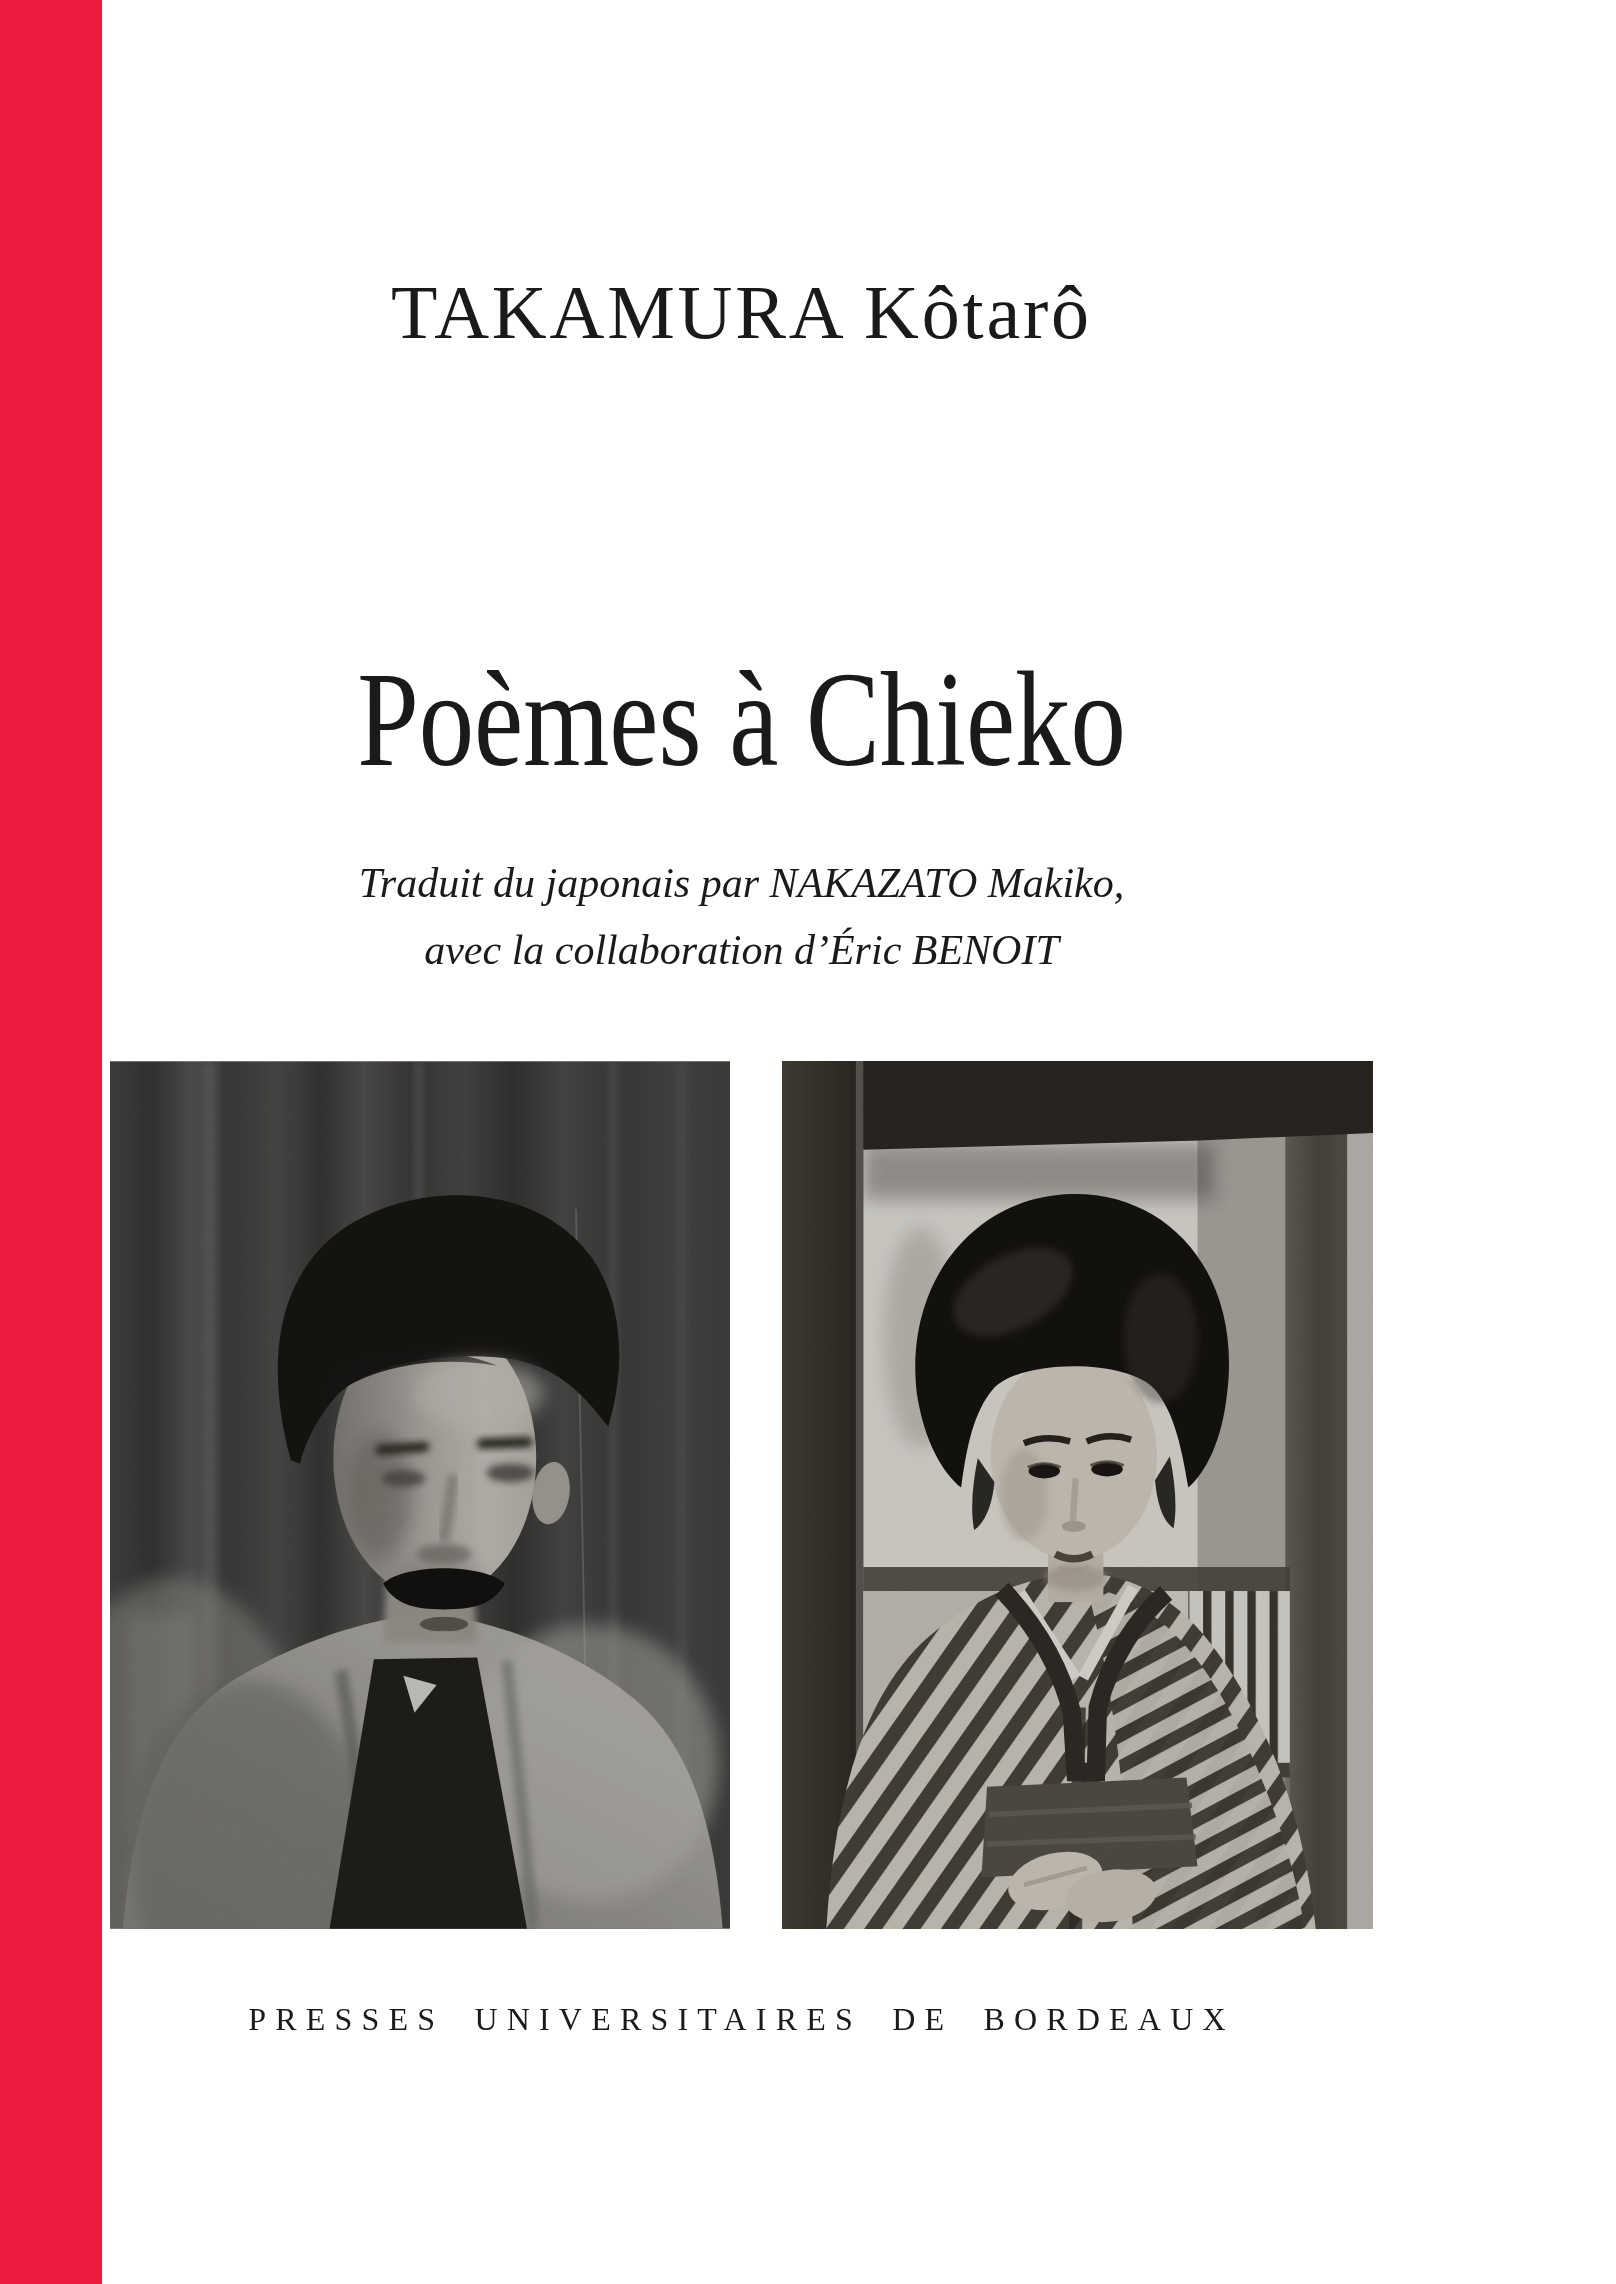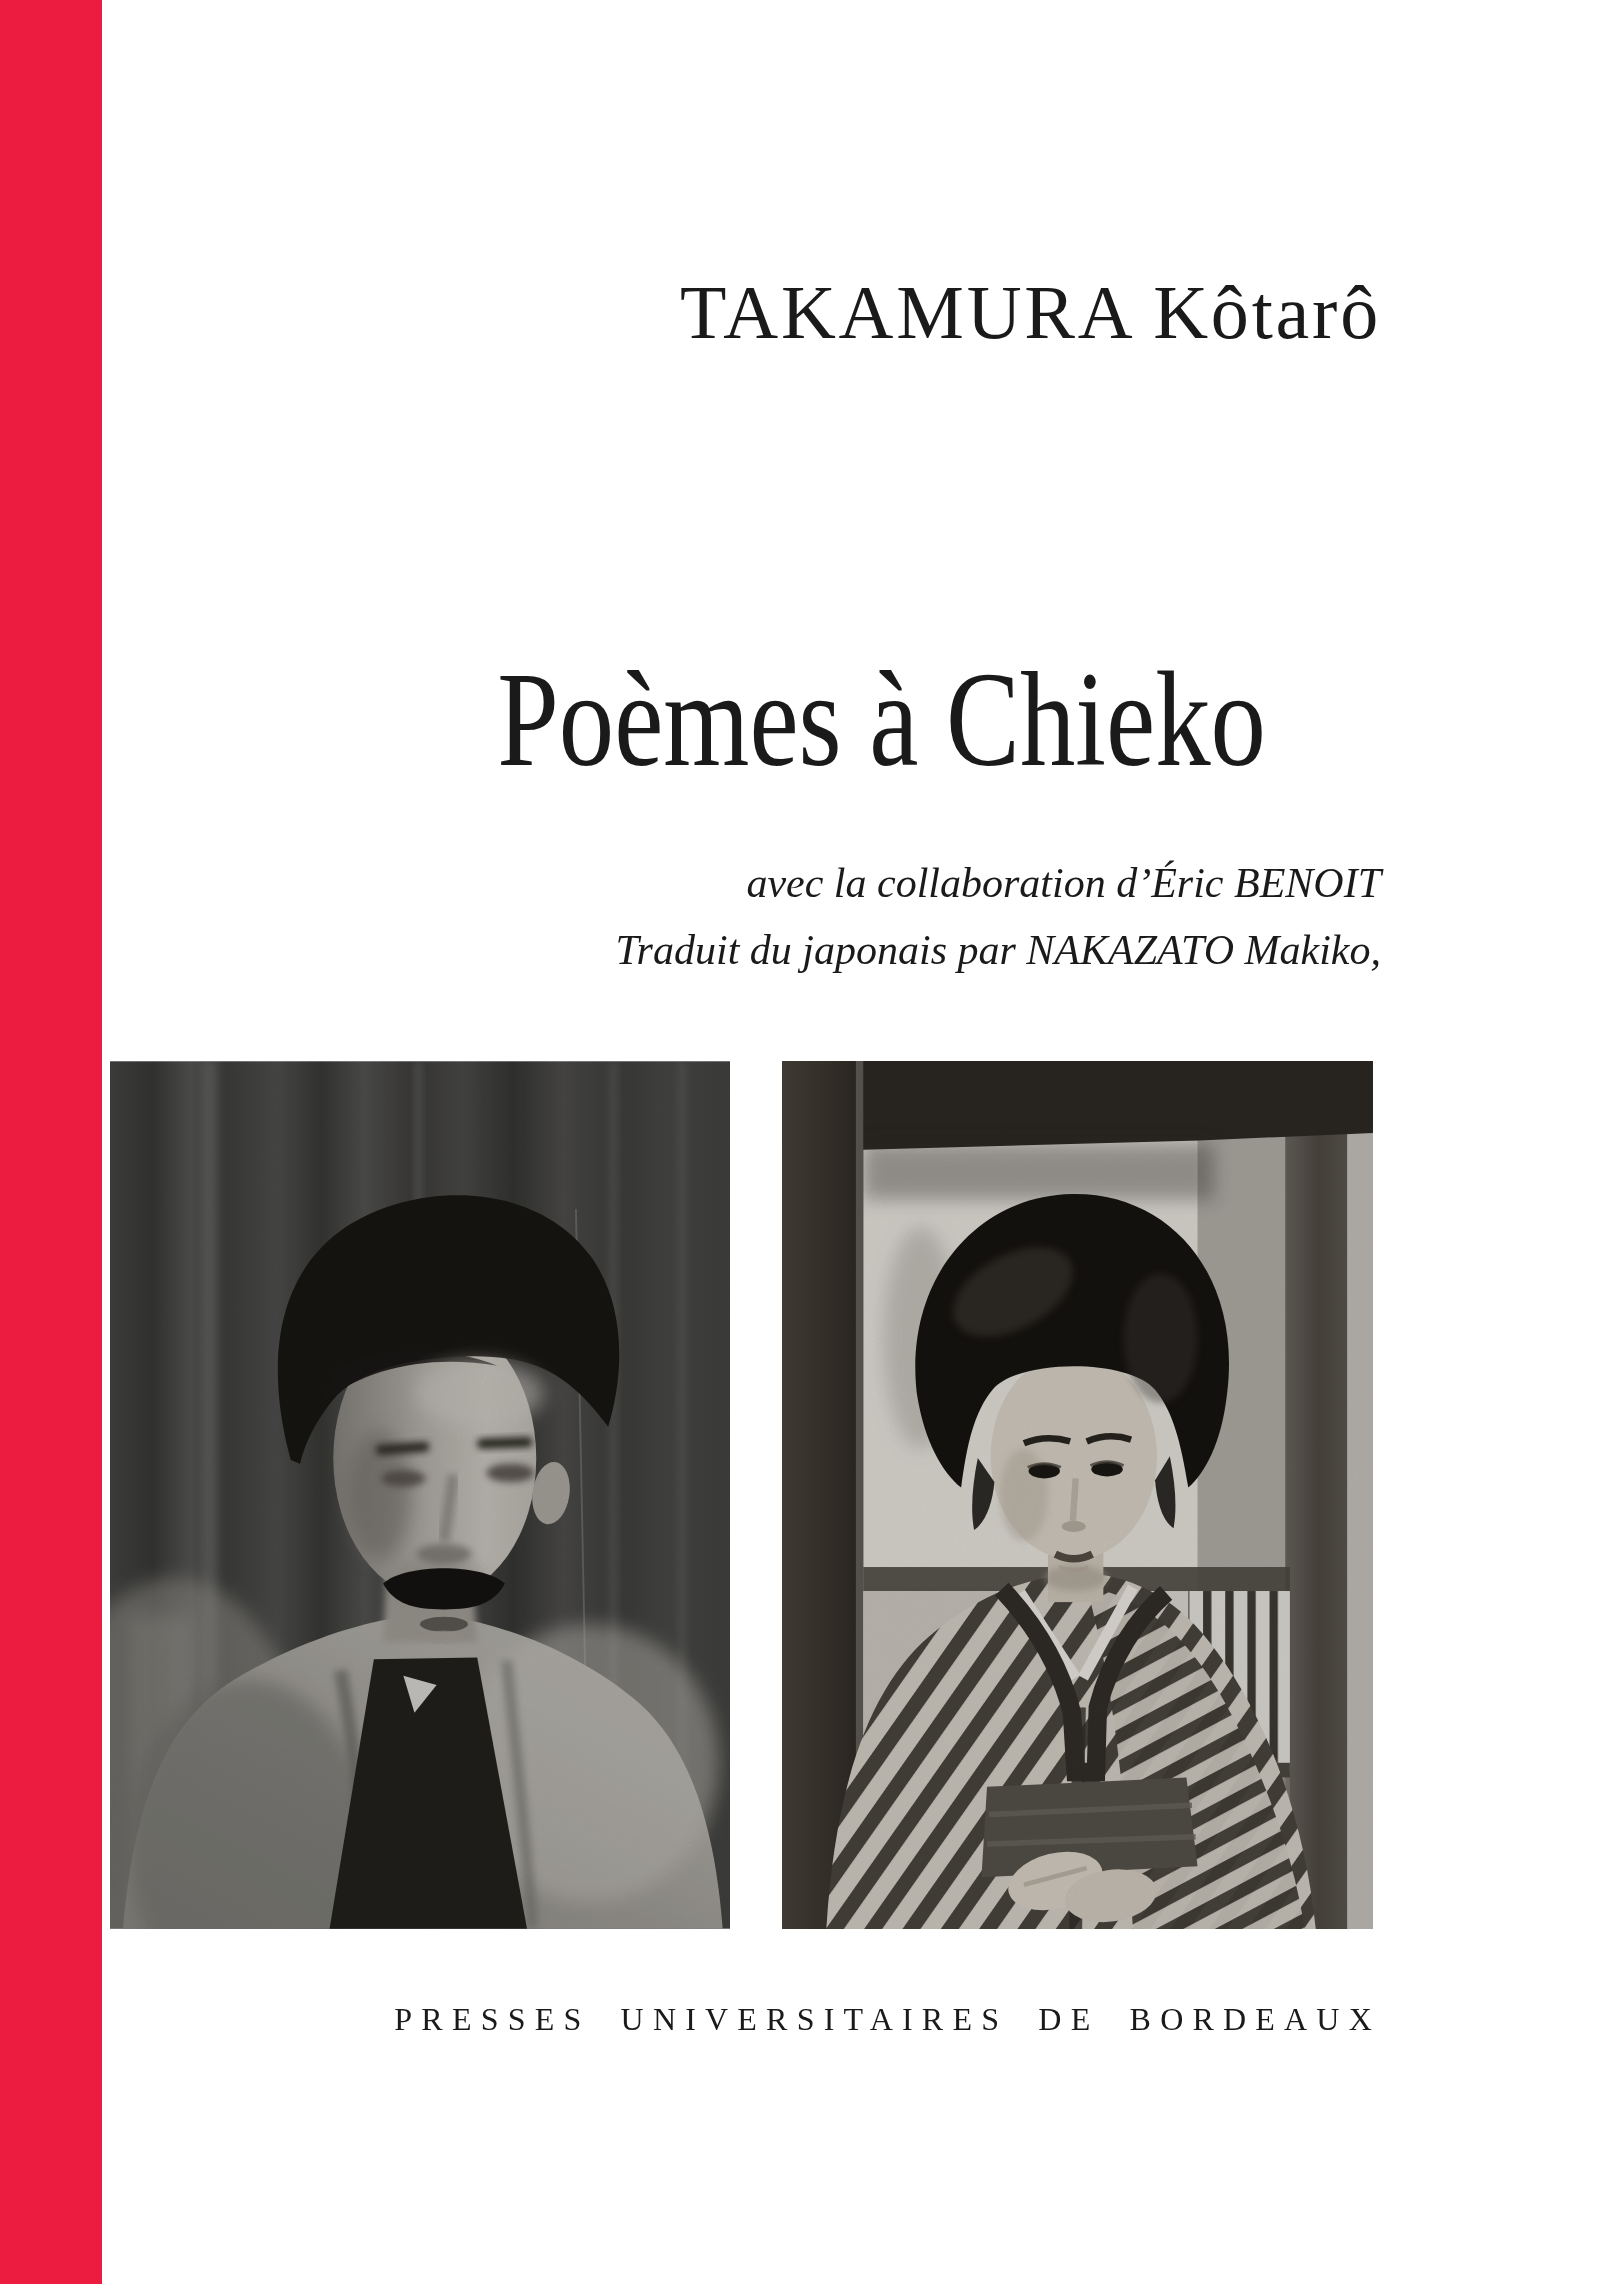--- a/index.html
+++ b/index.html
@@ -15,21 +15,21 @@
   .stripe {
     position: absolute;
     left: 0; top: 0;
     width: 102px; height: 2284px;
     background: #EC1C41;
   }
   .content {
     position: absolute;
     left: 102px; top: 0;
     width: 1279px; height: 2284px;
-    text-align: right;
+    text-align: center;
   }
   .author {
     position: absolute;
     left: 0; width: 100%;
     top: 269px;
     font-size: 76px;
     letter-spacing: 2.8px;
     white-space: nowrap;
   }
   .title {
@@ -78,22 +78,22 @@
 <div>
   <div class="stripe" style="background-color: rgb(236, 28, 65);"></div>
 
   <div class="content">
 
     <div class="author">TAKAMURA Kôtarô</div>
 
     <div class="title">Poèmes à Chieko</div>
 
     <div class="subtitle">
+      <div>Traduit du japonais par NAKAZATO Makiko,</div>
       <div>avec la collaboration d’Éric BENOIT</div>
-      <div>Traduit du japonais par NAKAZATO Makiko,</div>
     </div>
 
     <div class="photos">
 
       <svg class="photo photo-left" viewBox="0 0 672 940" xmlns="http://www.w3.org/2000/svg">
         <defs>
           <linearGradient id="lp-bg" x1="0" y1="0" x2="1" y2="0">
             <stop offset="0" stop-color="#474745"></stop>
               <stop offset="0.07" stop-color="#3a3a38"></stop>
             <stop offset="0.13" stop-color="#585856"></stop>

